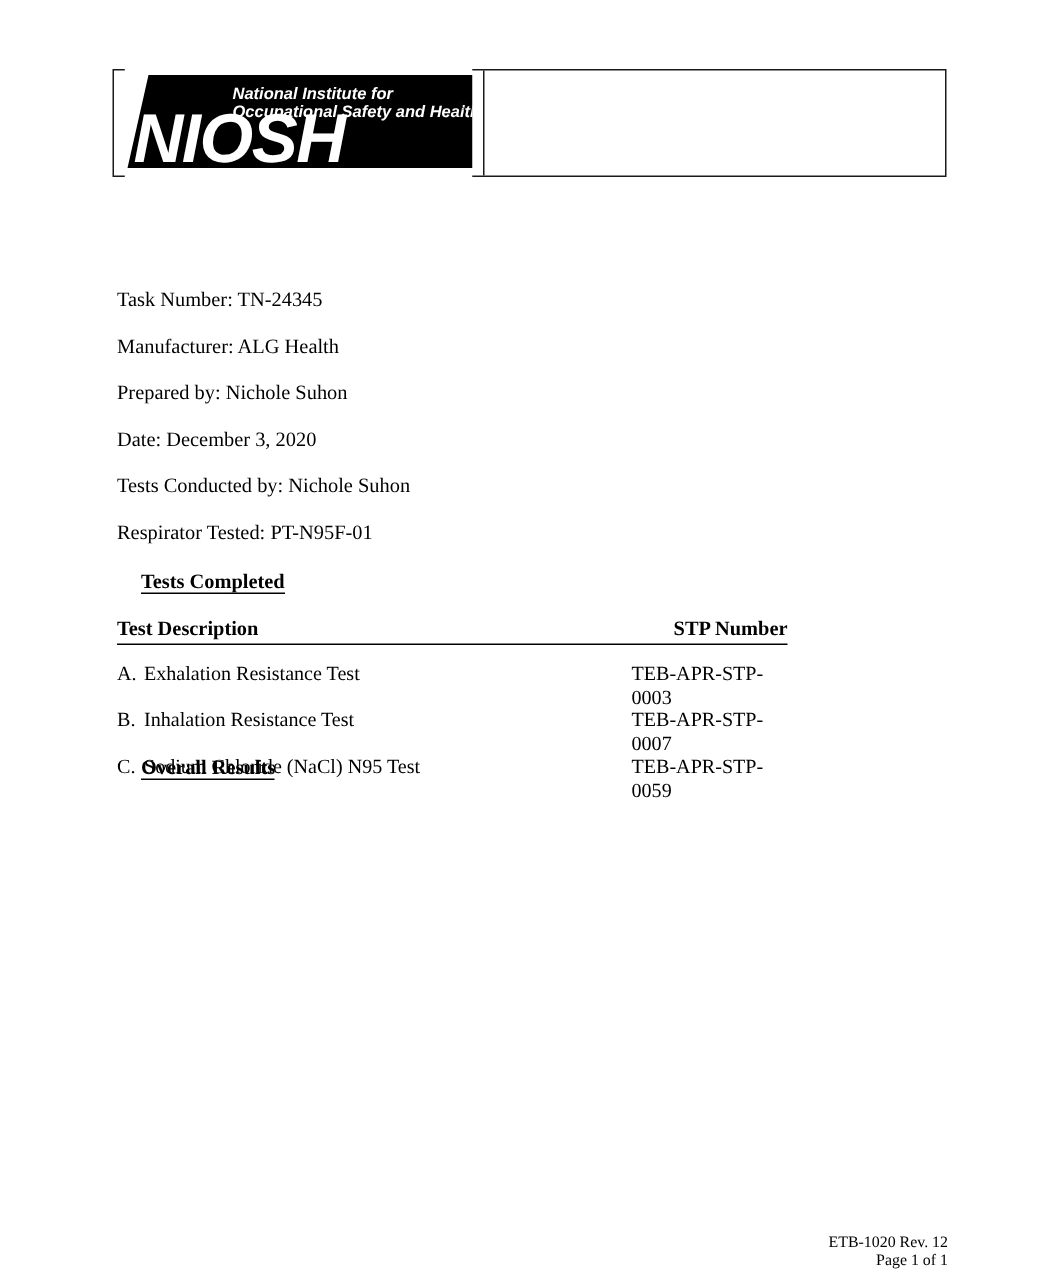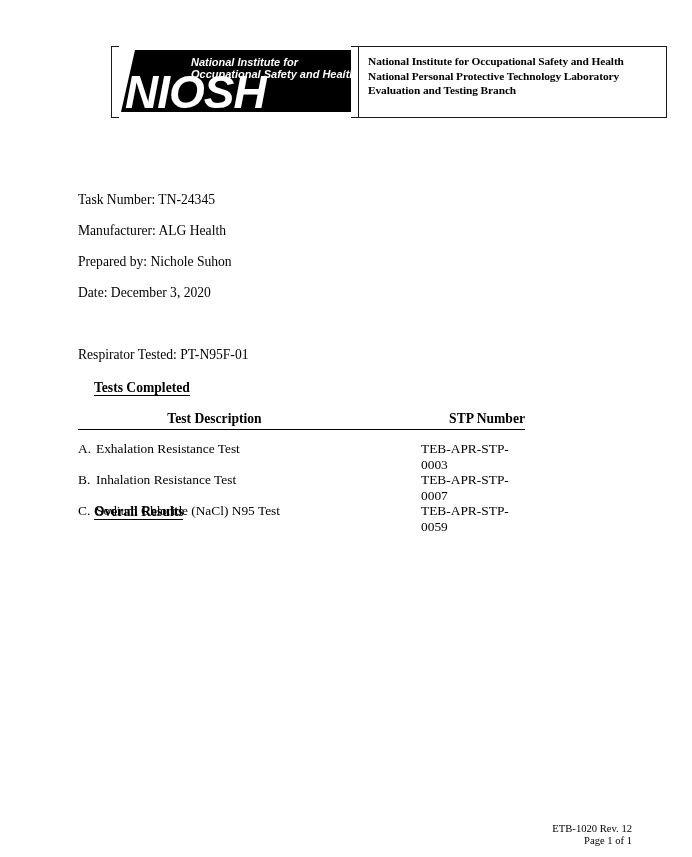--- a/index.html
+++ b/index.html
@@ -27,21 +27,20 @@
   
   .header-box {
     position: absolute;
     left: 75px;
     top: 46px;
     width: 556px;
     height: 72px;
     border: 1px solid #1a1a1a;
     box-sizing: border-box;
     display: flex;
-    margin-left: 36px;
   }
   .header-logo-cell {
     width: 247px;
     border-right: 1px solid #1a1a1a;
     box-sizing: border-box;
     position: relative;
     display: flex;
     align-items: center;
     justify-content: center;
   }
@@ -134,21 +133,20 @@
     width: 447px;
   }
   .tt-head {
     display: flex;
     font-weight: bold;
     font-size: 13.6px;
     padding-bottom: 2px;
   }
   .tt-head .c-desc {
     width: 343px;
-    text-align: center;
     padding-right: 70px;
     box-sizing: border-box;
   }
   .tt-head .c-stp {
     flex: 1;
     text-align: right;
   }
   .tt-rule {
     border-top: 1.4px solid #000;
     width: 447px;
@@ -208,44 +206,43 @@
 
           <text x="72" y="20" fill="#ffffff" font-family="'Liberation Sans','DejaVu Sans',sans-serif" font-size="11" font-weight="bold" font-style="italic">National Institute for</text>
           <text x="72" y="32" fill="#ffffff" font-family="'Liberation Sans','DejaVu Sans',sans-serif" font-size="11" font-weight="bold" font-style="italic">Occupational Safety and Health</text>
 
           <text x="6" y="62" fill="#ffffff" font-family="'Liberation Sans','DejaVu Sans',sans-serif" font-size="46" font-weight="bold" font-style="italic" letter-spacing="-1">NIOSH</text>
         </svg>
         <span class="reg-mark">®</span>
       </div>
     </div>
 
-    <div class="header-text-cell">
-      <div class="header-line">National Institute for Occupational Safety and Health</div>
-      <div class="header-line">National Personal Protective Technology Laboratory</div>
-      <div class="header-line">Evaluation and Testing Branch</div>
-    </div>
 
   </div>
 
 
   <div class="field f1">
     <span class="label">Task Number:</span>
     <span class="value">TN-24345</span>
   </div>
   <div class="field f3">
     <span class="label">Prepared by:</span>
     <span class="value">Nichole Suhon</span>
   </div>
   <div class="field f2">
     <span class="label">Manufacturer:</span>
     <span class="value">ALG Health</span>
   </div>
   <div class="field f4">
     <span class="label">Date:</span>
     <span class="value">December 3, 2020</span>
+  </div>
+  <div class="field f5">
+    <span class="label">Tests Conducted by:</span>
+    <span class="value">Nichole Suhon</span>
   </div>
   <div class="field f6">
     <span class="label">Respirator Tested:</span>
     <span class="value">PT-N95F-01</span>
   </div>
 
   <div class="section-heading sh-tests">
     <span>Tests Completed</span>
   </div>
 

